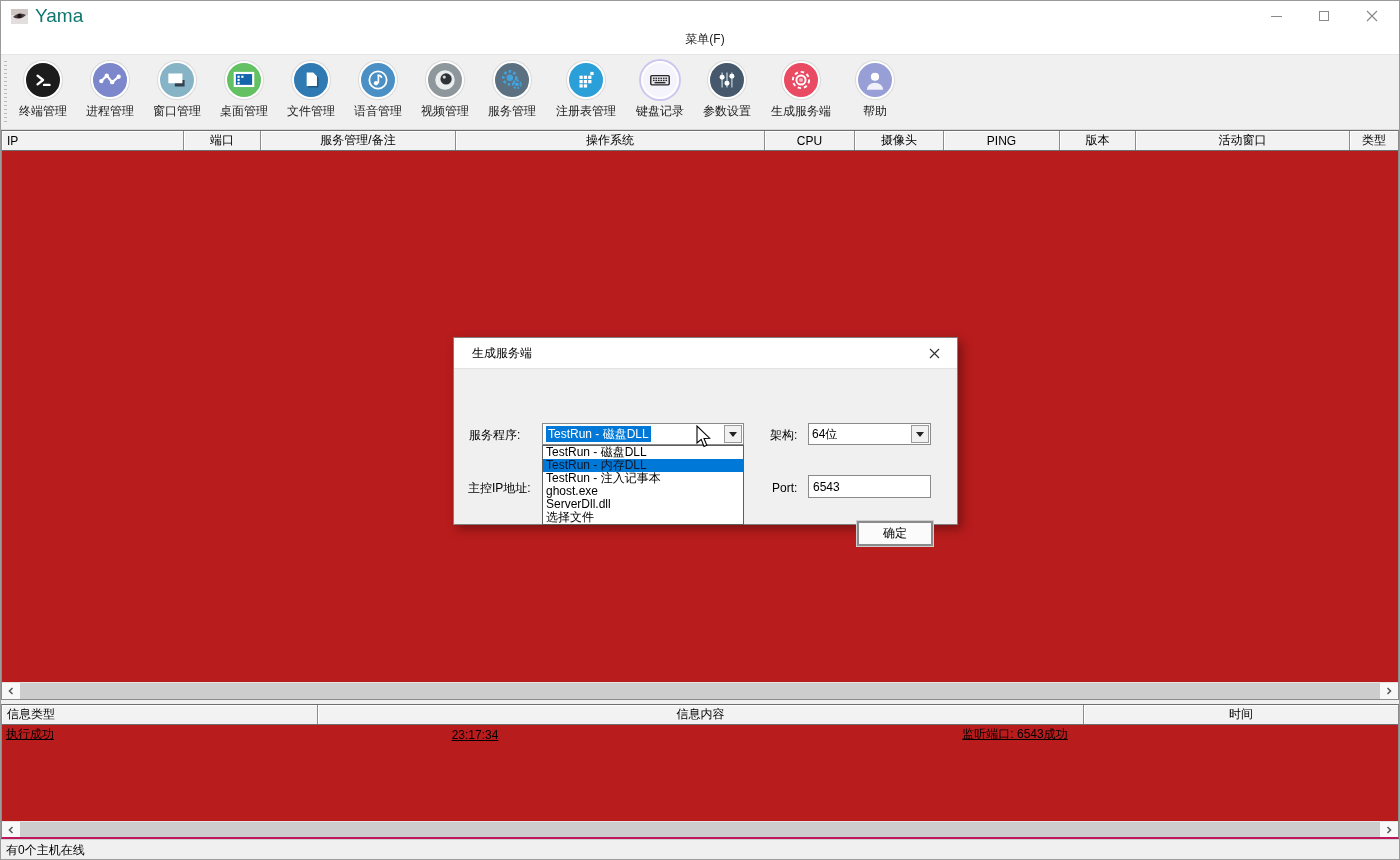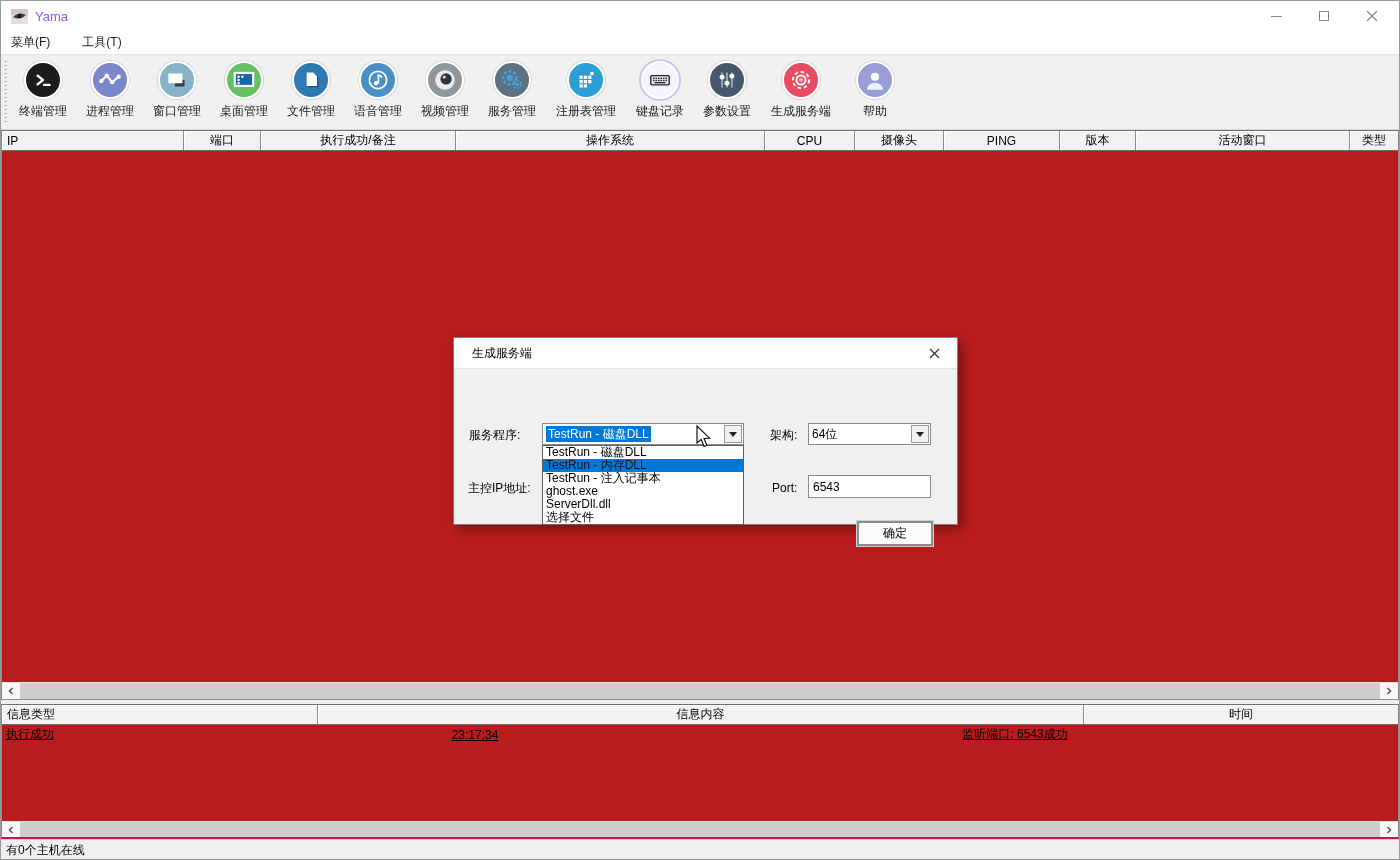--- a/index.html
+++ b/index.html
@@ -3,28 +3,28 @@
 <meta charset="utf-8">
 <style>
   * { margin:0; padding:0; box-sizing:border-box; }
   html,body { background:#c8c8c8; }
   body { font-family:"Liberation Sans","DejaVu Sans",sans-serif; font-size:12px; color:#000; }
   #app { position:relative; width:1400px; height:860px; background:#fff; border:1px solid #9b9b9b; overflow:hidden; }
 
   
   .titlebar { height:30px; background:#fff; display:flex; align-items:center; padding:0 10px; }
   .app-ico { width:17px; height:15px; margin-right:7px; }
-  .title-text { color:#8b5cf6; font-size:13px; }
+  .title-text { color:#0f766e; font-size:19px; }
   .win-controls { margin-left:auto; display:flex; align-items:center; gap:30px; padding-right:8px; }
   .wc { width:18px; height:18px; display:flex; align-items:center; justify-content:center; cursor:default; }
   .wc-min i { display:block; width:11px; height:0; border-top:1px solid #8a8a8a; }
   .wc-max i { display:block; width:10px; height:10px; border:1px solid #8a8a8a; }
 
   
-  .menubar { height:23px; background:#fff; display:flex; align-items:center; padding-left:10px; gap:32px; }
+  .menubar { height:23px; background:#fff; display:flex; align-items:center; padding-left:10px; gap:32px;flex-direction:column; }
   .menu-item { color:#1a1a1a; }
 
   
   .toolbar { height:76px; background:#f0f0f0; border-top:1px solid #e6e6e6; border-bottom:1px solid #d9d9d9;
              display:flex; align-items:flex-start; padding:6px 0 0 10px; position:relative; }
   .gripper { position:absolute; left:3px; top:6px; bottom:6px; width:3px;
              background:repeating-linear-gradient(to bottom,#b9b9b9 0 1px,transparent 1px 4px); }
   .tb-item { width:64px; display:flex; flex-direction:column; align-items:center; margin-right:3px; }
   .tb-item.wide { width:78px; }
   .icn { width:38px; height:38px; border-radius:50%; border:2px solid #fff; box-shadow:0 0 0 1px #dadada;
@@ -282,21 +282,21 @@
           </svg>
       </div>
       <span class="tb-label">帮助</span>
     </div>
   </div>
 
   <div class="panel hosts">
     <div class="thead">
       <div class="th left" style="width:182px">IP</div>
       <div class="th" style="width:77px">端口</div>
-      <div class="th" style="width:195px">执行成功/备注</div>
+      <div class="th" style="width:195px">服务管理/备注</div>
       <div class="th" style="width:309px">操作系统</div>
       <div class="th" style="width:90px">CPU</div>
       <div class="th" style="width:89px">摄像头</div>
       <div class="th" style="width:116px">PING</div>
       <div class="th" style="width:76px">版本</div>
       <div class="th" style="width:214px">活动窗口</div>
       <div class="th" style="flex:1">类型</div>
     </div>
     <div class="tbody"></div>
     <div class="hscroll">

